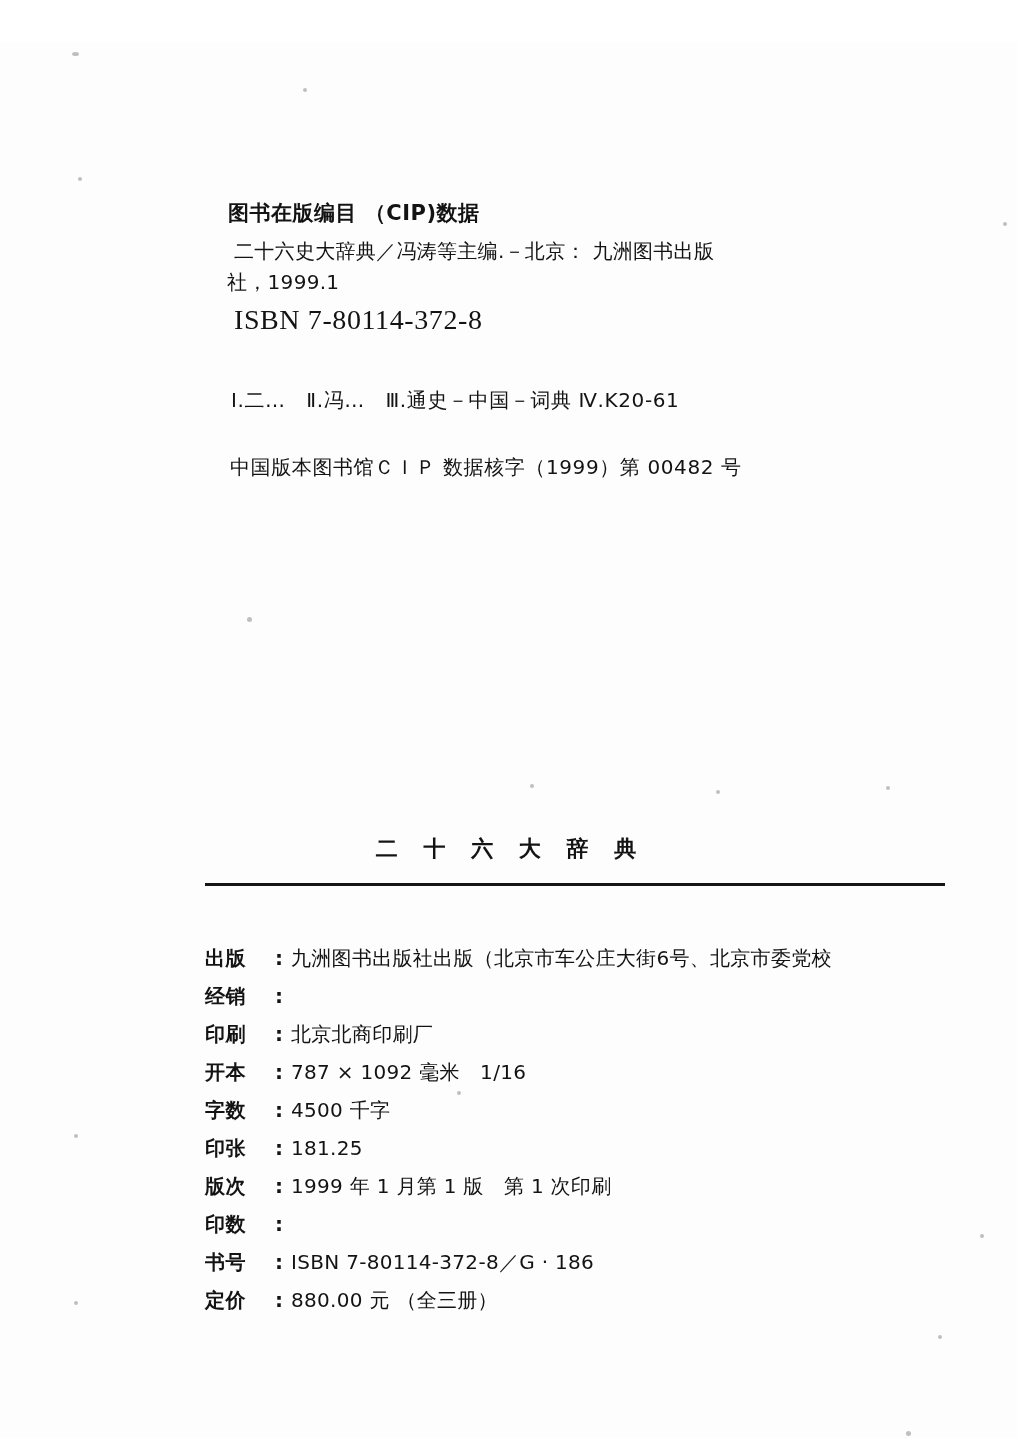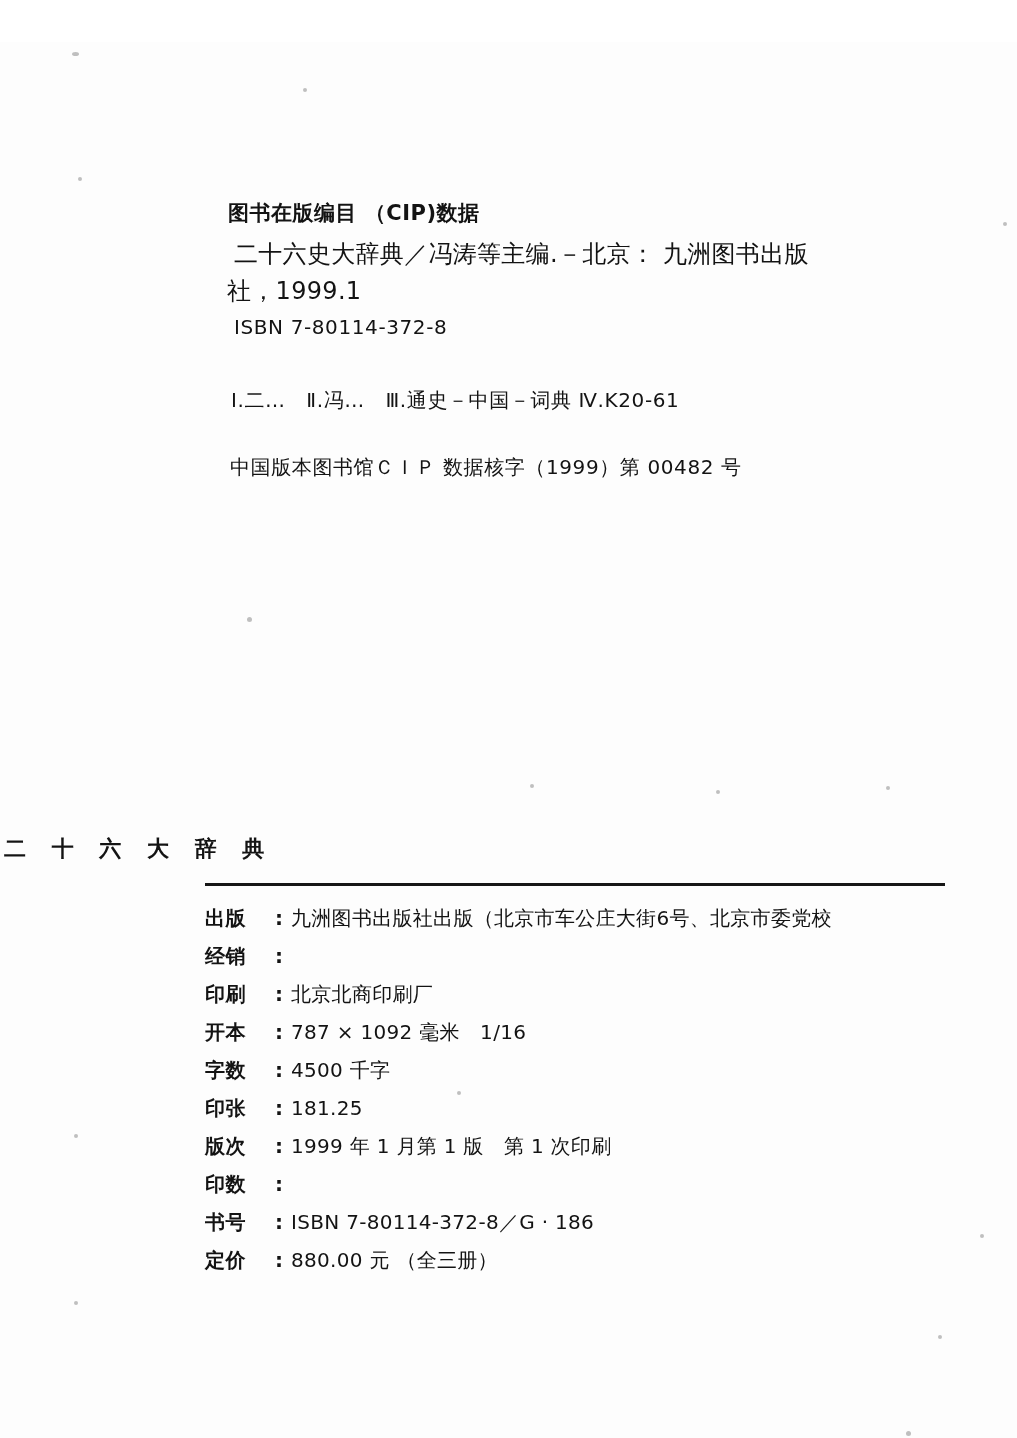--- a/index.html
+++ b/index.html
@@ -34,73 +34,74 @@
     width: 760px;
   }
   .cip-title {
     font-weight: bold;
     font-size: 21px;
     letter-spacing: .5px;
     line-height: 1.25;
     margin-bottom: 10px;
   }
   .cip-line {
-    font-size: 24px;
+    font-size: 20px;
     line-height: 1.55;
     letter-spacing: .3px;
   }
   .cip-indent {
     text-indent: 0;
   }
   .cip-hang {
     margin-left: -1px;
   }
   .cip-isbn {
-    font-size: 20px;
+    font-size: 28px;
     line-height: 1.6;
     margin-left: 3px;
     letter-spacing: .6px;
+    font-family: Liberation Serif, serif;
   }
   .cip-class {
     font-size: 20px;
     margin-top: 44px;
     letter-spacing: .6px;
     margin-left: 3px;
   }
   .cip-verify {
     font-size: 20px;
     margin-top: 40px;
     margin-left: 2px;
     letter-spacing: .6px;
   }
 
   
   .colophon-title {
     position: absolute;
     left: 4px;
     right: 0;
     top: 792px;
-    text-align: left;
+    text-align: center;
     font-size: 22px;
     font-weight: bold;
     letter-spacing: 9px;
   }
   .rule {
     position: absolute;
     left: 205px;
     top: 841px;
     width: 740px;
     height: 3px;
     background: #161616;
   }
 
   .colophon {
     position: absolute;
     left: 205px;
-    top: 862px;
+    top: 902px;
     width: 790px;
   }
   .col-row {
     display: flex;
     align-items: flex-start;
     font-size: 20px;
     line-height: 1.45;
     margin-bottom: 9px;
   }
   .col-label {

